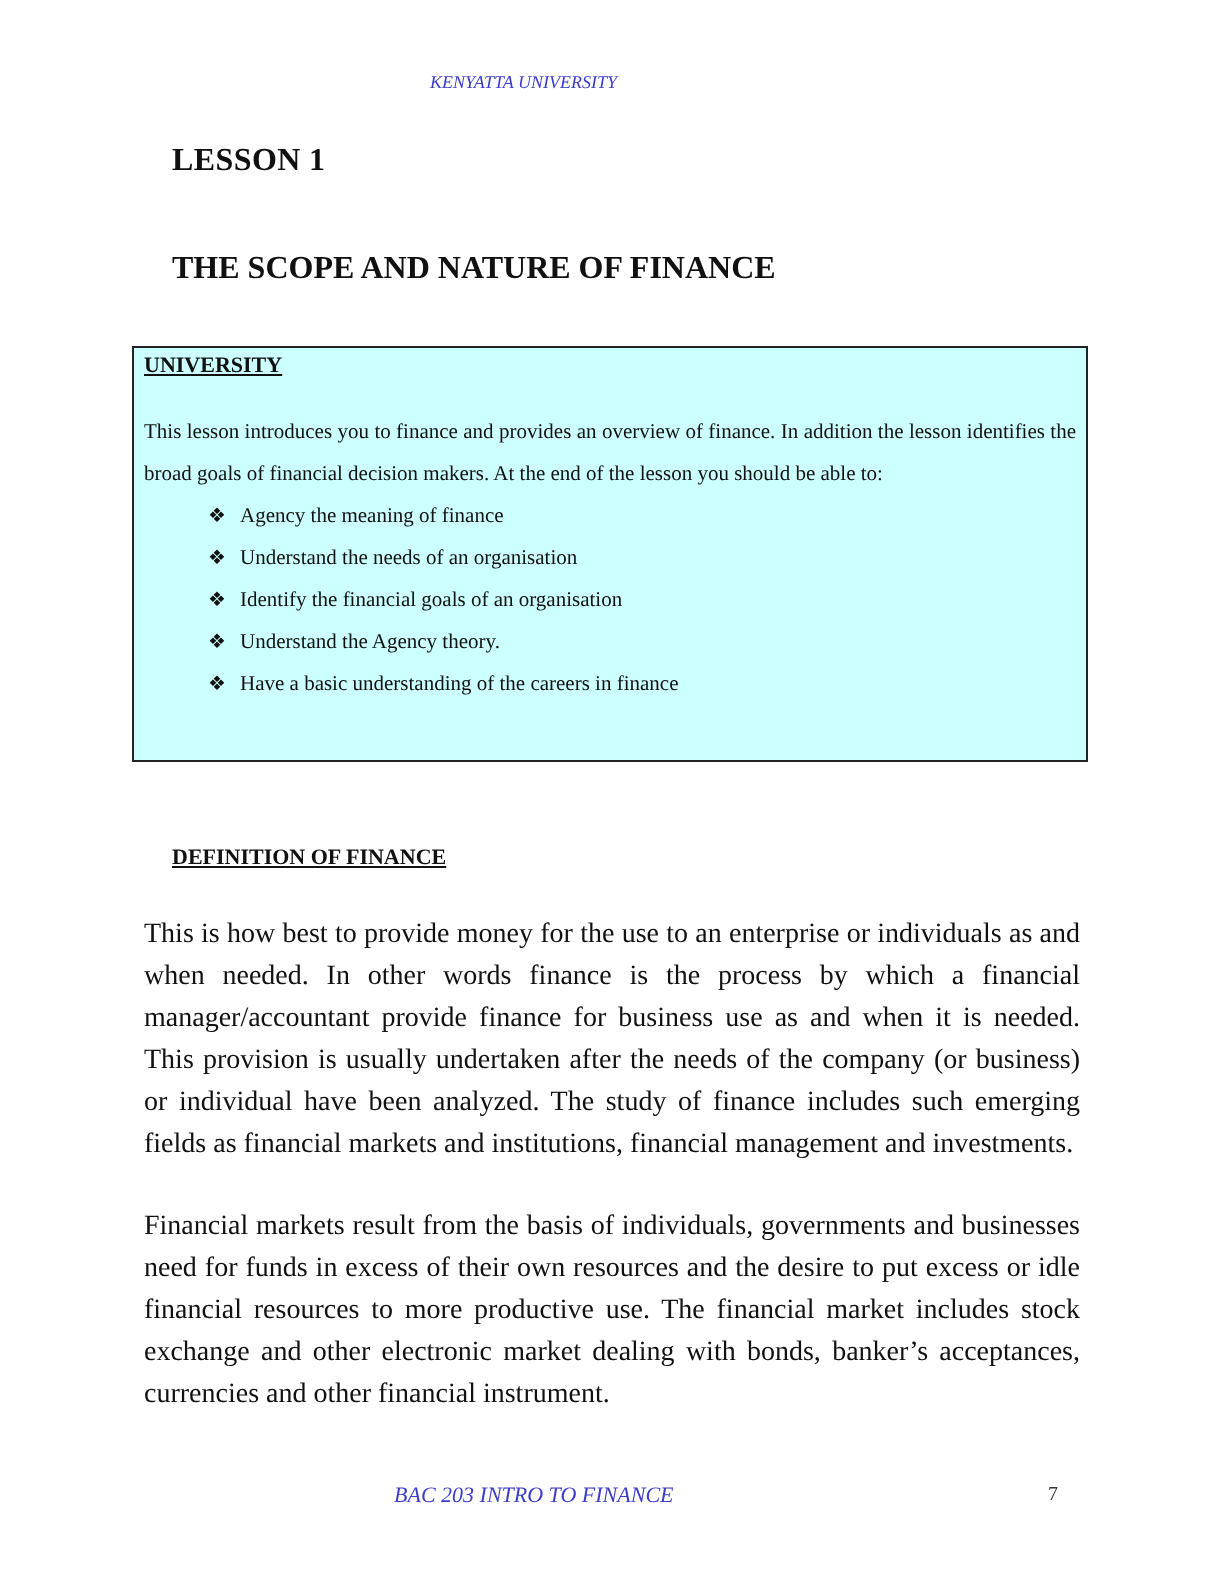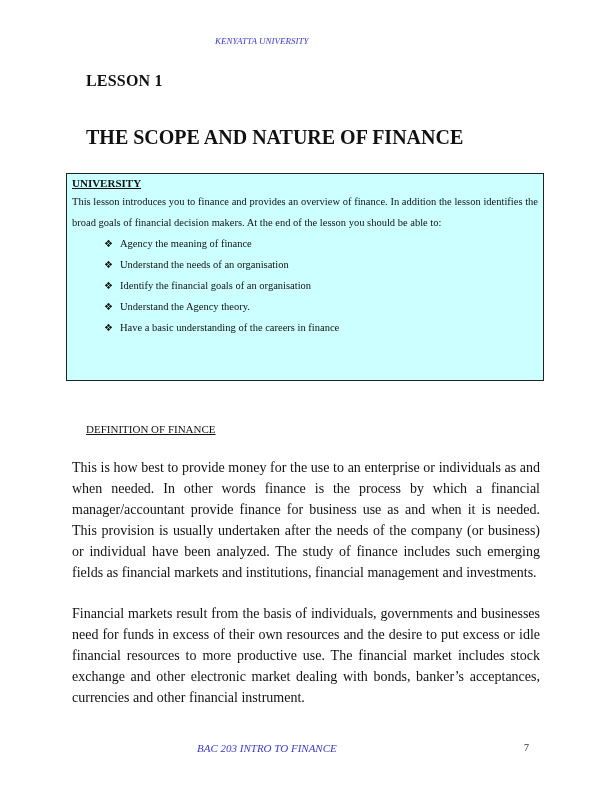--- a/index.html
+++ b/index.html
@@ -10,38 +10,38 @@
     .header {
       position: absolute; top: 36px; left: 0; width: 612px; text-align: center;
       font-size: 9px; font-style: italic; color: #3b3bcc; padding-left: 0;
     }
     .header span { position: absolute; left: 215px; }
     .lesson-no {
       position: absolute; top: 72px; left: 86px; font-weight: bold; font-size: 16px;
       letter-spacing: 0.2px;
     }
     .lesson-title {
-      position: absolute; top: 126px; left: 86px; font-weight: bold; font-size: 20px; text-align: right;
+      position: absolute; top: 126px; left: 86px; font-weight: bold; font-size: 16px; text-align: right;
     }
     .objectives {
       position: absolute; top: 173px; left: 66px; width: 478px; height: 208px;
       background: #ccffff; border: 1px solid #222; box-sizing: border-box;
       padding: 3px 5px 0 5px;
     }
     .obj-heading {
       font-weight: bold; font-size: 11px; text-decoration: underline; line-height: 13px;
     }
     .obj-intro {
-      font-size: 10.5px; line-height: 21px; text-align: justify; margin-top: 1px;
+      font-size: 10.5px; line-height: 21px; text-align: justify; margin-top: 16px;
     }
     .obj-list { list-style: none; margin: 0; padding: 0 0 0 32px; }
     .obj-list li { font-size: 10.5px; line-height: 21px; display: flex; align-items: center; }
     .bullet { font-size: 10px; width: 16px; display: inline-block; }
     .def-heading {
-      position: absolute; top: 423px; left: 86px; font-weight: normal; font-size: 11px;
+      position: absolute; top: 423px; left: 86px; font-weight: bold; font-size: 11px;
       text-decoration: underline;
     }
     .para {
       position: absolute; left: 72px; width: 468px; font-size: 14px; line-height: 21px;
       text-align: justify;
     }
     .para1 { top: 457px; }
     .para2 { top: 603px; }
     .footer-title {
       position: absolute; top: 742px; left: 197px; font-size: 11px; font-style: italic;

